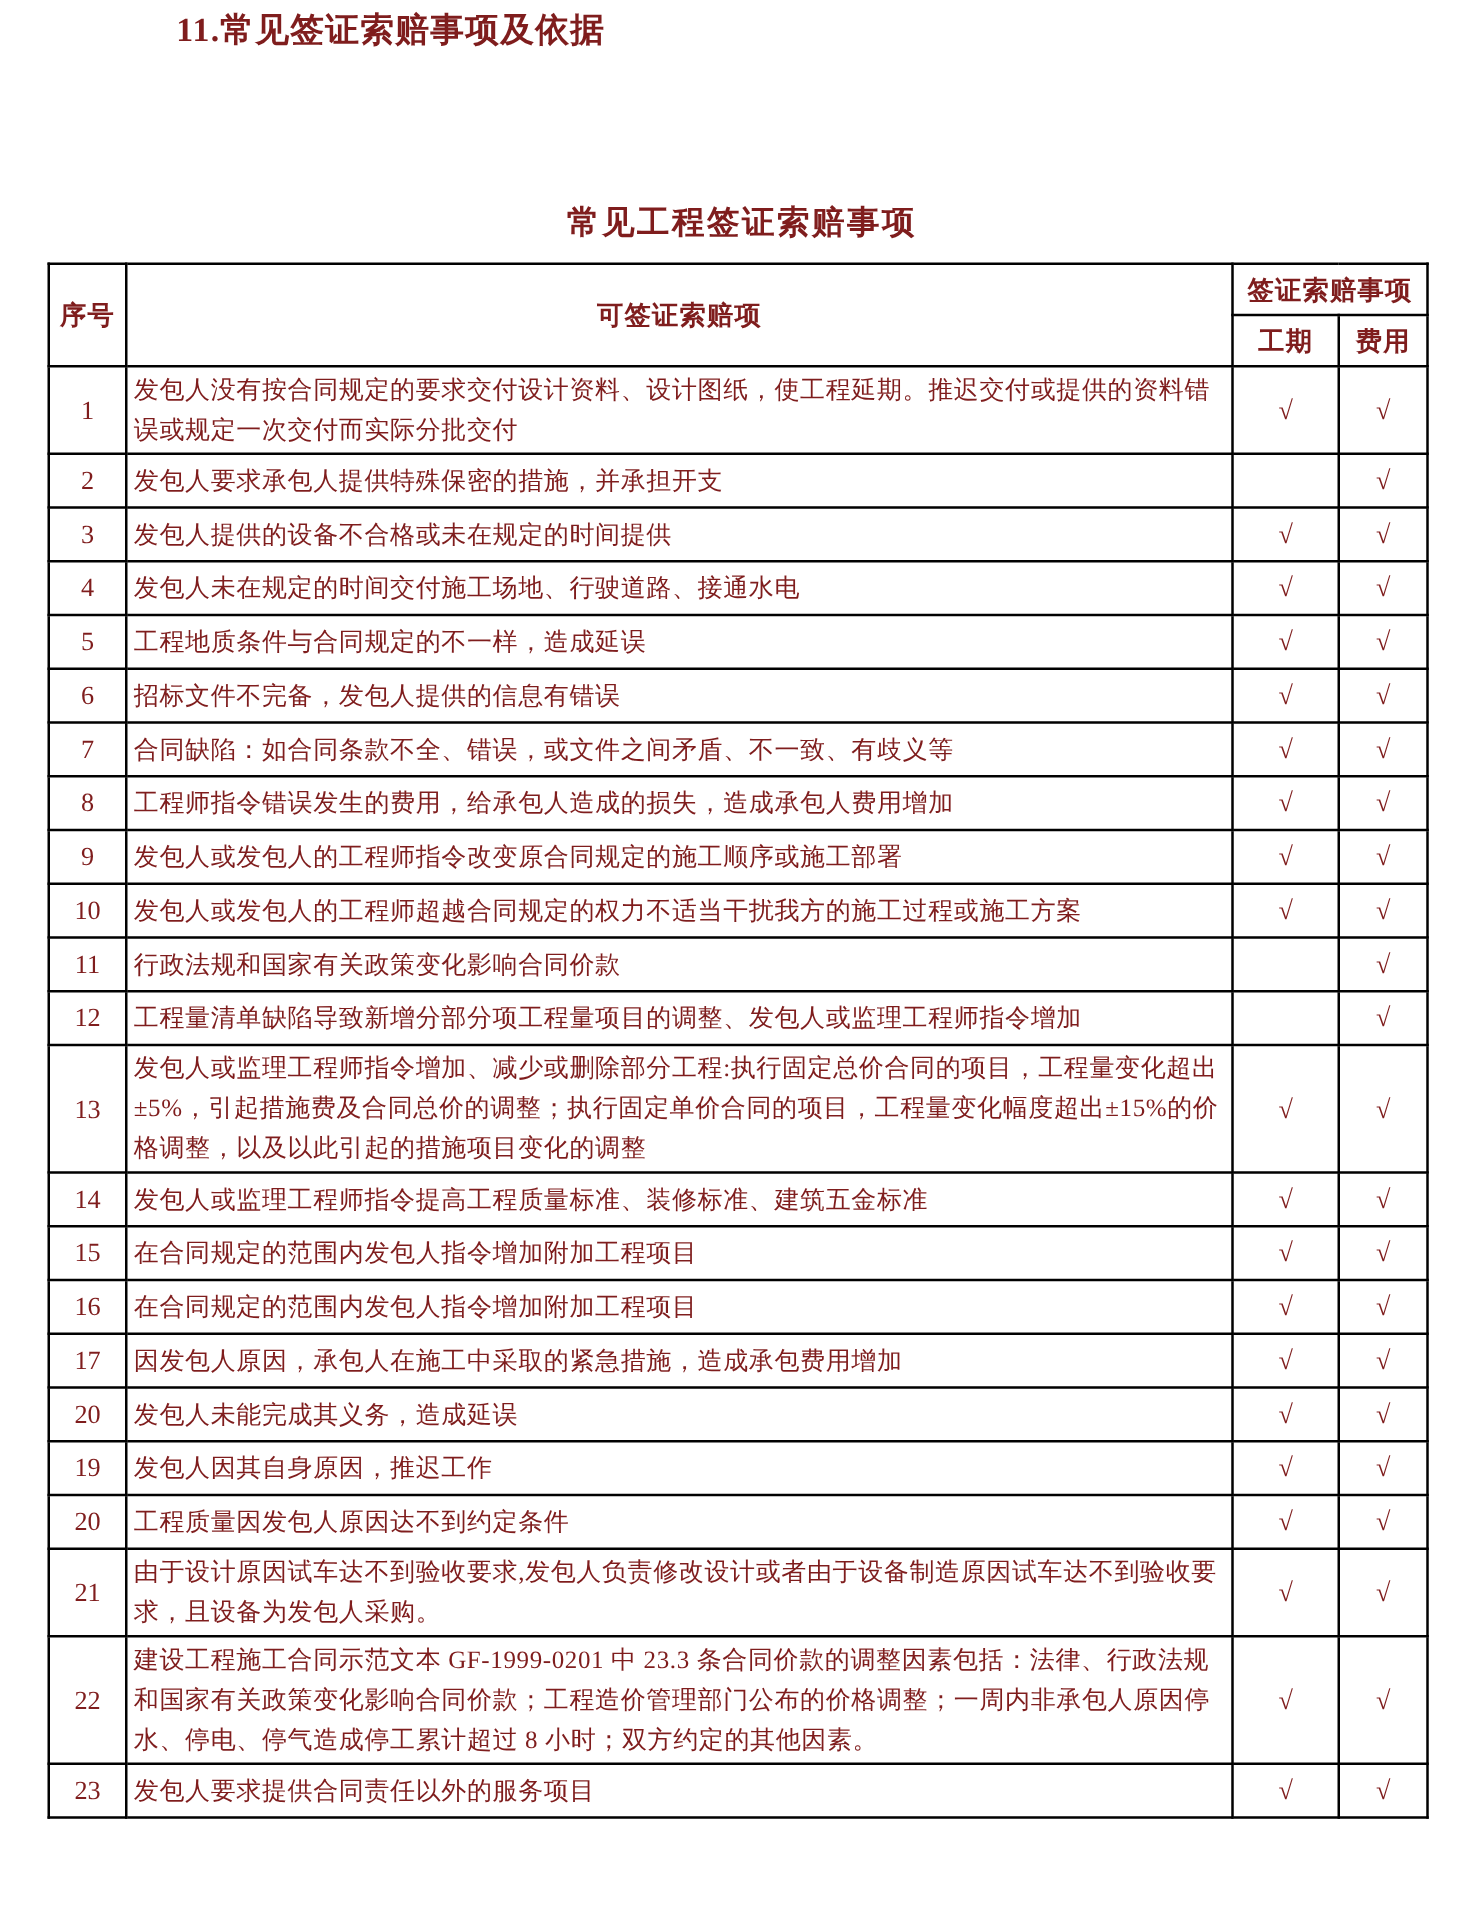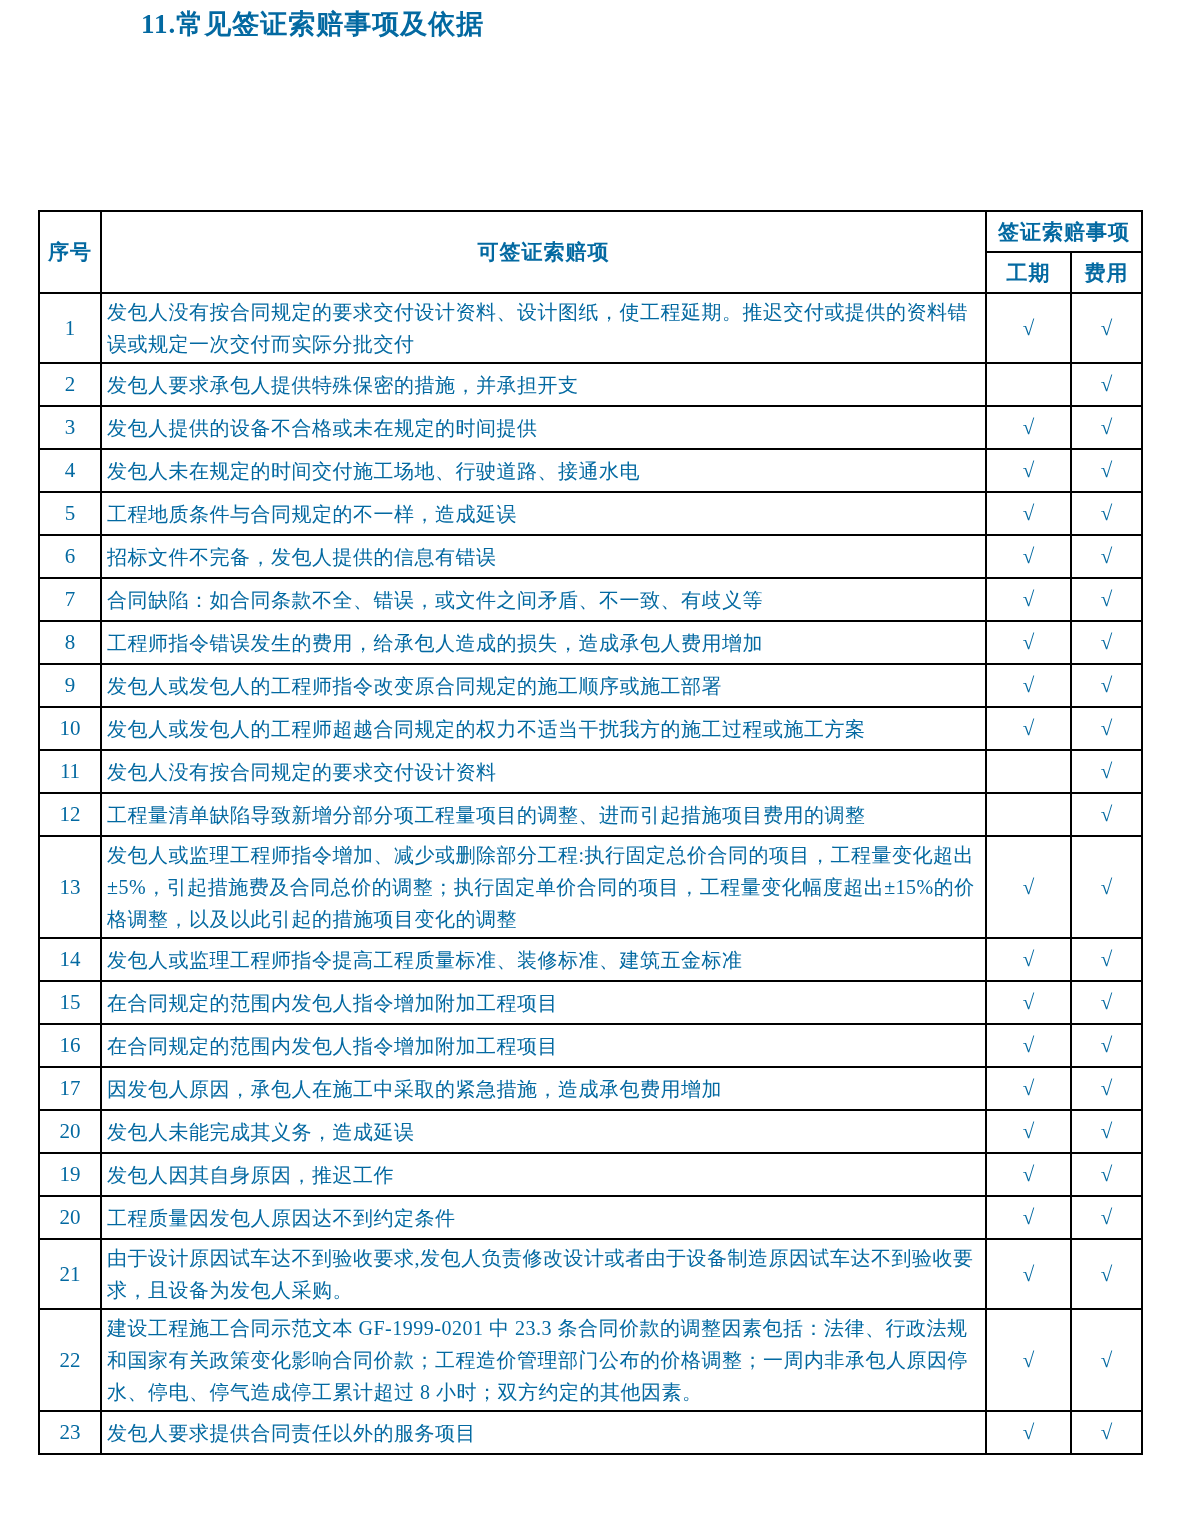--- a/index.html
+++ b/index.html
@@ -5,21 +5,21 @@
   html, body {
     margin: 0;
     padding: 0;
     background: #ffffff;
   }
   .page {
     position: relative;
     width: 1187px;
     height: 1535px;
     background: #ffffff;
-    color: #0369a1;
+    color: #7f1d1d;
     font-family: "Liberation Serif", "DejaVu Serif", serif;
     overflow: hidden;
   }
   .heading {
     position: absolute;
     left: 141px;
     top: 6px;
     margin: 0;
     font-size: 27px;
     font-weight: bold;
@@ -79,20 +79,21 @@
     padding: 0;
   }
 </style>
 </head>
 <body>
 
 <div class="page">
 
   <h1 class="heading">11.常见签证索赔事项及依据</h1>
 
+  <div class="table-caption">常见工程签证索赔事项</div>
 
   <table class="claims">
     <colgroup>
       <col style="width:62px">
       <col style="width:885px">
       <col style="width:85px">
       <col style="width:71px">
     </colgroup>
     <thead>
       <tr>
@@ -171,28 +172,28 @@
 
     <tr>
       <td class="cell-no">10</td>
       <td class="cell-item">发包人或发包人的工程师超越合同规定的权力不适当干扰我方的施工过程或施工方案</td>
       <td class="cell-check">√</td>
       <td class="cell-check">√</td>
     </tr>
 
     <tr>
       <td class="cell-no">11</td>
-      <td class="cell-item">发包人没有按合同规定的要求交付设计资料</td>
+      <td class="cell-item">行政法规和国家有关政策变化影响合同价款</td>
       <td class="cell-check"></td>
       <td class="cell-check">√</td>
     </tr>
 
     <tr>
       <td class="cell-no">12</td>
-      <td class="cell-item">工程量清单缺陷导致新增分部分项工程量项目的调整、进而引起措施项目费用的调整</td>
+      <td class="cell-item">工程量清单缺陷导致新增分部分项工程量项目的调整、发包人或监理工程师指令增加</td>
       <td class="cell-check"></td>
       <td class="cell-check">√</td>
     </tr>
 
     <tr>
       <td class="cell-no">13</td>
       <td class="cell-item">发包人或监理工程师指令增加、减少或删除部分工程:执行固定总价合同的项目，工程量变化超出±5%，引起措施费及合同总价的调整；执行固定单价合同的项目，工程量变化幅度超出±15%的价格调整，以及以此引起的措施项目变化的调整</td>
       <td class="cell-check">√</td>
       <td class="cell-check">√</td>
     </tr>

